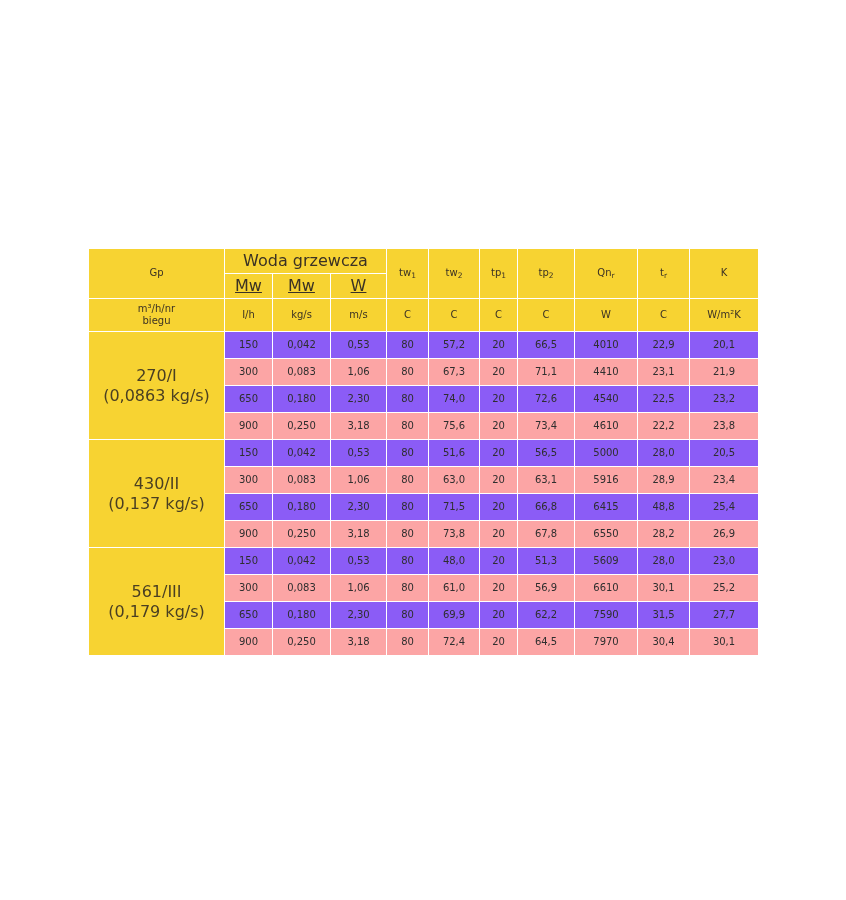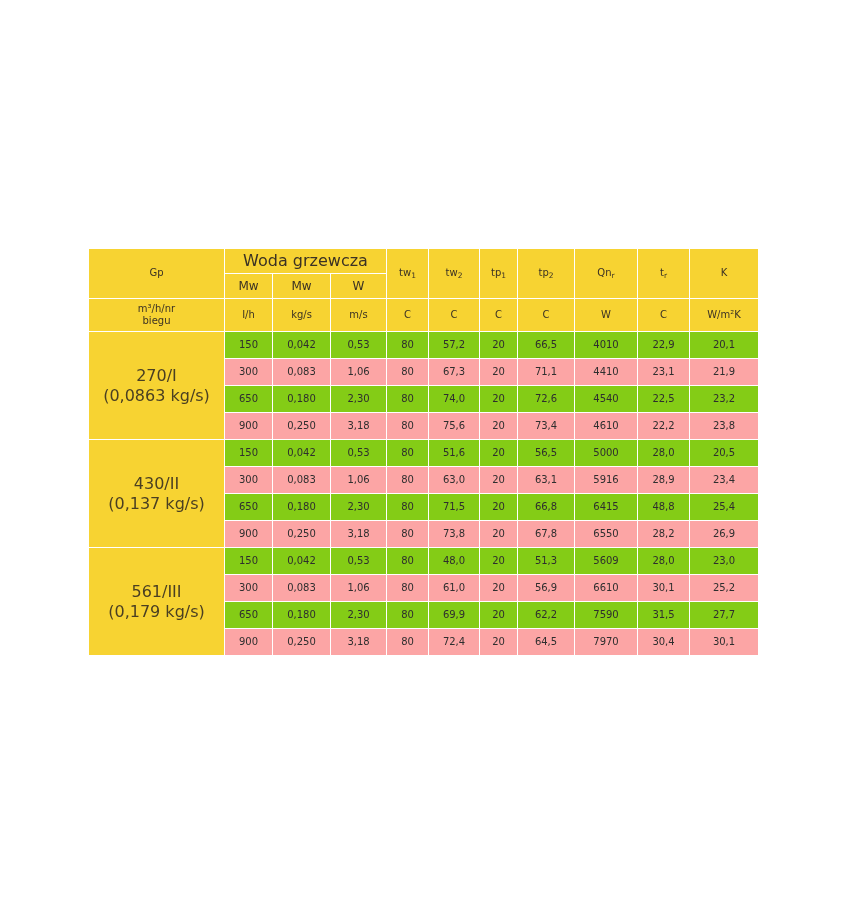--- a/index.html
+++ b/index.html
@@ -25,31 +25,31 @@
     vertical-align:middle;
     font-weight:normal;
     line-height:1.25;
   }
 
   
   .hd{background:#f7d332;color:#3b3224;font-size:10px;}
   .hd-gp{font-size:10px;}
   .hd-unit{background:#f7d332;color:#3b3224;font-size:10px;height:32px;}
   .hd-group{font-size:16px;height:24px;}
-  .hd-sub{font-size:12px;height:24px;}
+  .hd-sub{font-size:16px;height:24px;text-decoration:underline;}
   .hd-tall{height:48px;}
 
   
   .grp{
     background:#f7d332;color:#4a3f22;
     font-size:16px;line-height:1.5;
   }
 
   
-  .r-a td.dat{background:#84cc16;}
+  .r-a td.dat{background:#8b5cf6;}
   .r-b td.dat{background:#fca5a5;}
   td.dat{color:#2e2e2e;font-size:10px;height:26px;}
 
   sub{font-size:7.5px;vertical-align:baseline;position:relative;top:2px;}
 </style>
 </head>
 <body>
 
 <div id="sheet">
 

